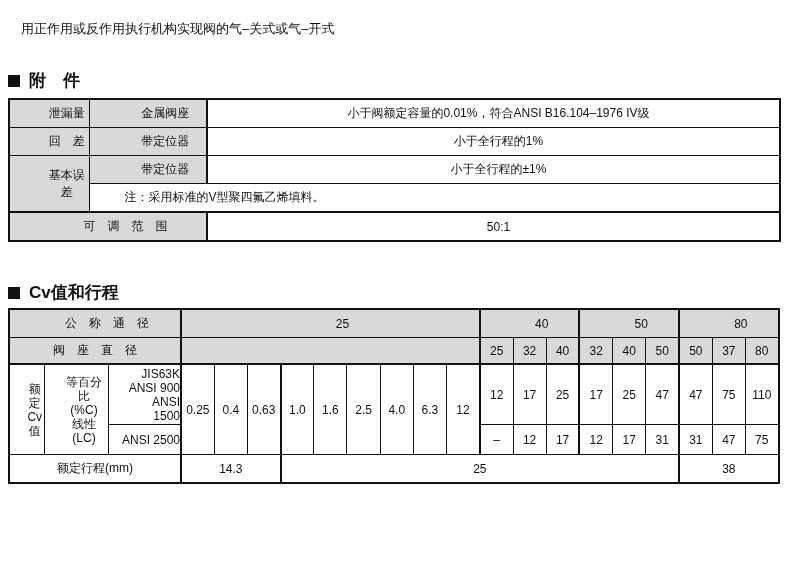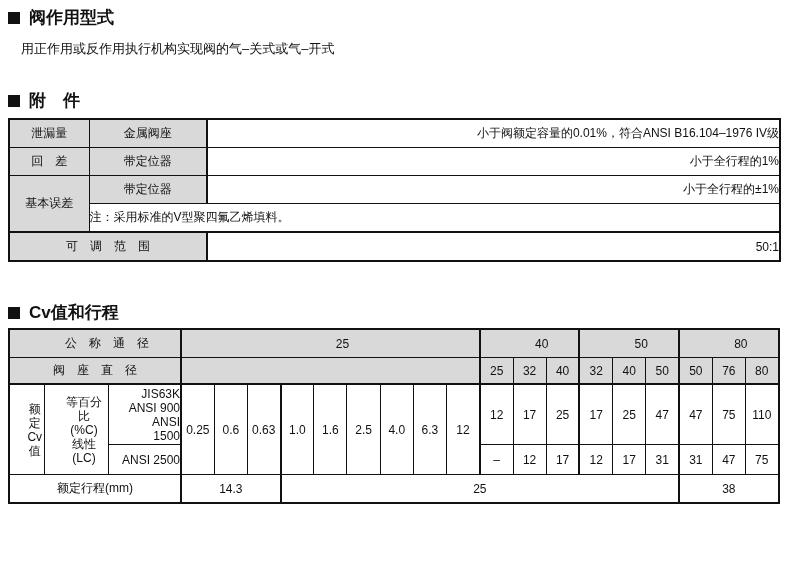--- a/index.html
+++ b/index.html
@@ -37,46 +37,42 @@
   .mt-t2{margin-top:5px;}
 
   table{border-collapse:collapse;table-layout:fixed;width:771px;}
   td{
     border:1px solid #111;
     font-size:12px;color:#111;
     text-align:center;vertical-align:middle;
     padding:0;overflow:hidden;
   }
   .pft{border:2px solid #111;}
-  .pft td{height:27px;}
+  .pft td{height:27px;padding-left:35px;}
   .pft .g{background:#d9d9d9;}
-  .pft .val{border-left-width:2px;text-align:right;padding-left:10px;}
+  .pft .val{border-left-width:2px;text-align:center;padding-left:10px;}
   .pft .note{text-align:left;}
   .pft tr.range td{border-top-width:2px;}
 
   .cvt{border:2px solid #111;}
   .cvt .g{background:#d9d9d9;}
   .cvt tr.hdr1 td{height:27px;padding-left:24px;}
   .cvt tr.hdr2 td{height:25px;border-bottom-width:2px;}
   .cvt tr.body1 td{height:59px;}
   .cvt tr.body2 td{height:29px;}
   .cvt tr.stroke td{height:27px;}
   .thick-l{border-left-width:2px;}
   .pre{white-space:pre-line;line-height:14px;padding-left:16px;}
   .left{text-align:right;}
 </style>
 </head>
 <body>
 
 <div class="page">
 
-  <div class="sec-head mt-h1">
-    <span class="bullet"></span>
-    <span>阀作用型式</span>
-  </div>
   <div class="para mt-p1">用正作用或反作用执行机构实现阀的气–关式或气–开式</div>
 
   <div class="sec-head mt-h2">
     <span class="bullet"></span>
     <span>附　件</span>
   </div>
 
 
   <table class="pft mt-t1">
     <colgroup>
@@ -133,35 +129,35 @@
     <tr class="hdr2">
       <td class="g" colspan="3">阀　座　直　径</td>
       <td class="g thick-l" colspan="9"></td>
       <td class="g thick-l">25</td>
       <td class="g">32</td>
       <td class="g">40</td>
       <td class="g thick-l">32</td>
       <td class="g">40</td>
       <td class="g">50</td>
       <td class="g thick-l">50</td>
-      <td class="g">76</td>
+      <td class="g">37</td>
       <td class="g">80</td>
     </tr>
     <tr class="body1">
       <td rowspan="2" class="pre">额定
 Cv值</td>
       <td rowspan="2" class="pre">等百分比
 (%C)
 线性
 (LC)</td>
       <td class="pre left">JIS63K
 ANSI 900
 ANSI 1500</td>
       <td rowspan="2" class="thick-l">0.25</td>
-      <td rowspan="2">0.6</td>
+      <td rowspan="2">0.4</td>
       <td rowspan="2">0.63</td>
       <td rowspan="2" class="thick-l">1.0</td>
       <td rowspan="2">1.6</td>
       <td rowspan="2">2.5</td>
       <td rowspan="2">4.0</td>
       <td rowspan="2">6.3</td>
       <td rowspan="2">12</td>
       <td class="thick-l">12</td>
       <td>17</td>
       <td>25</td>

